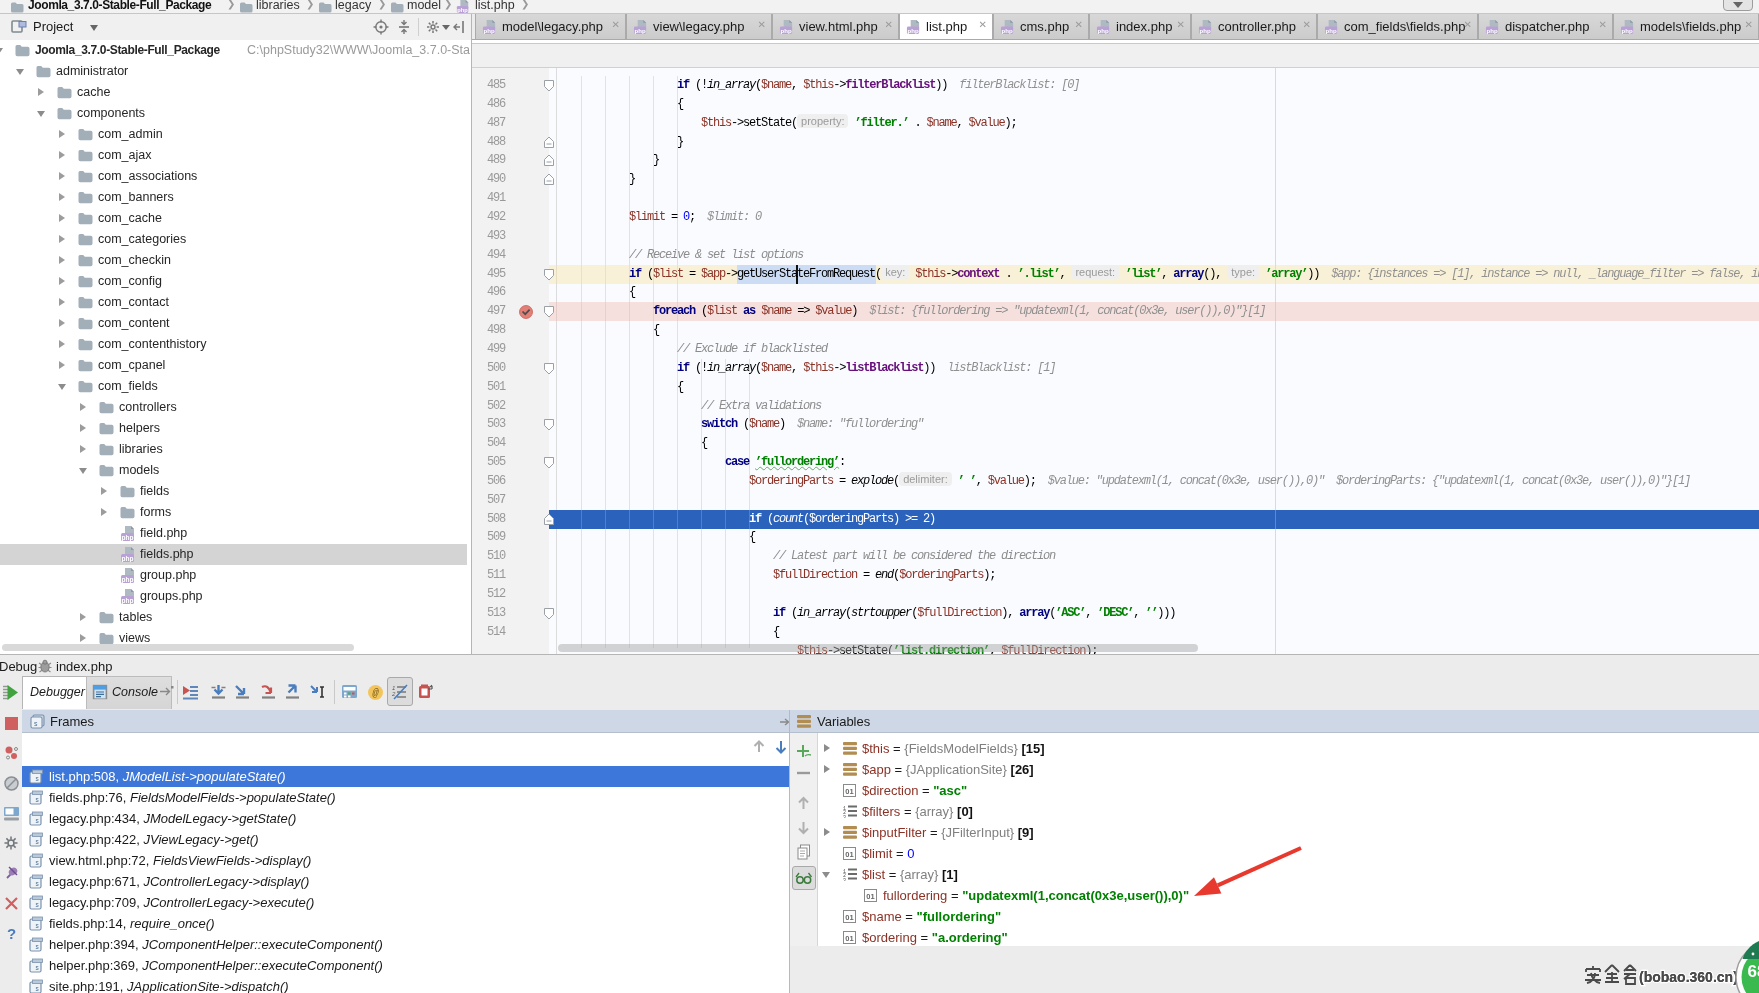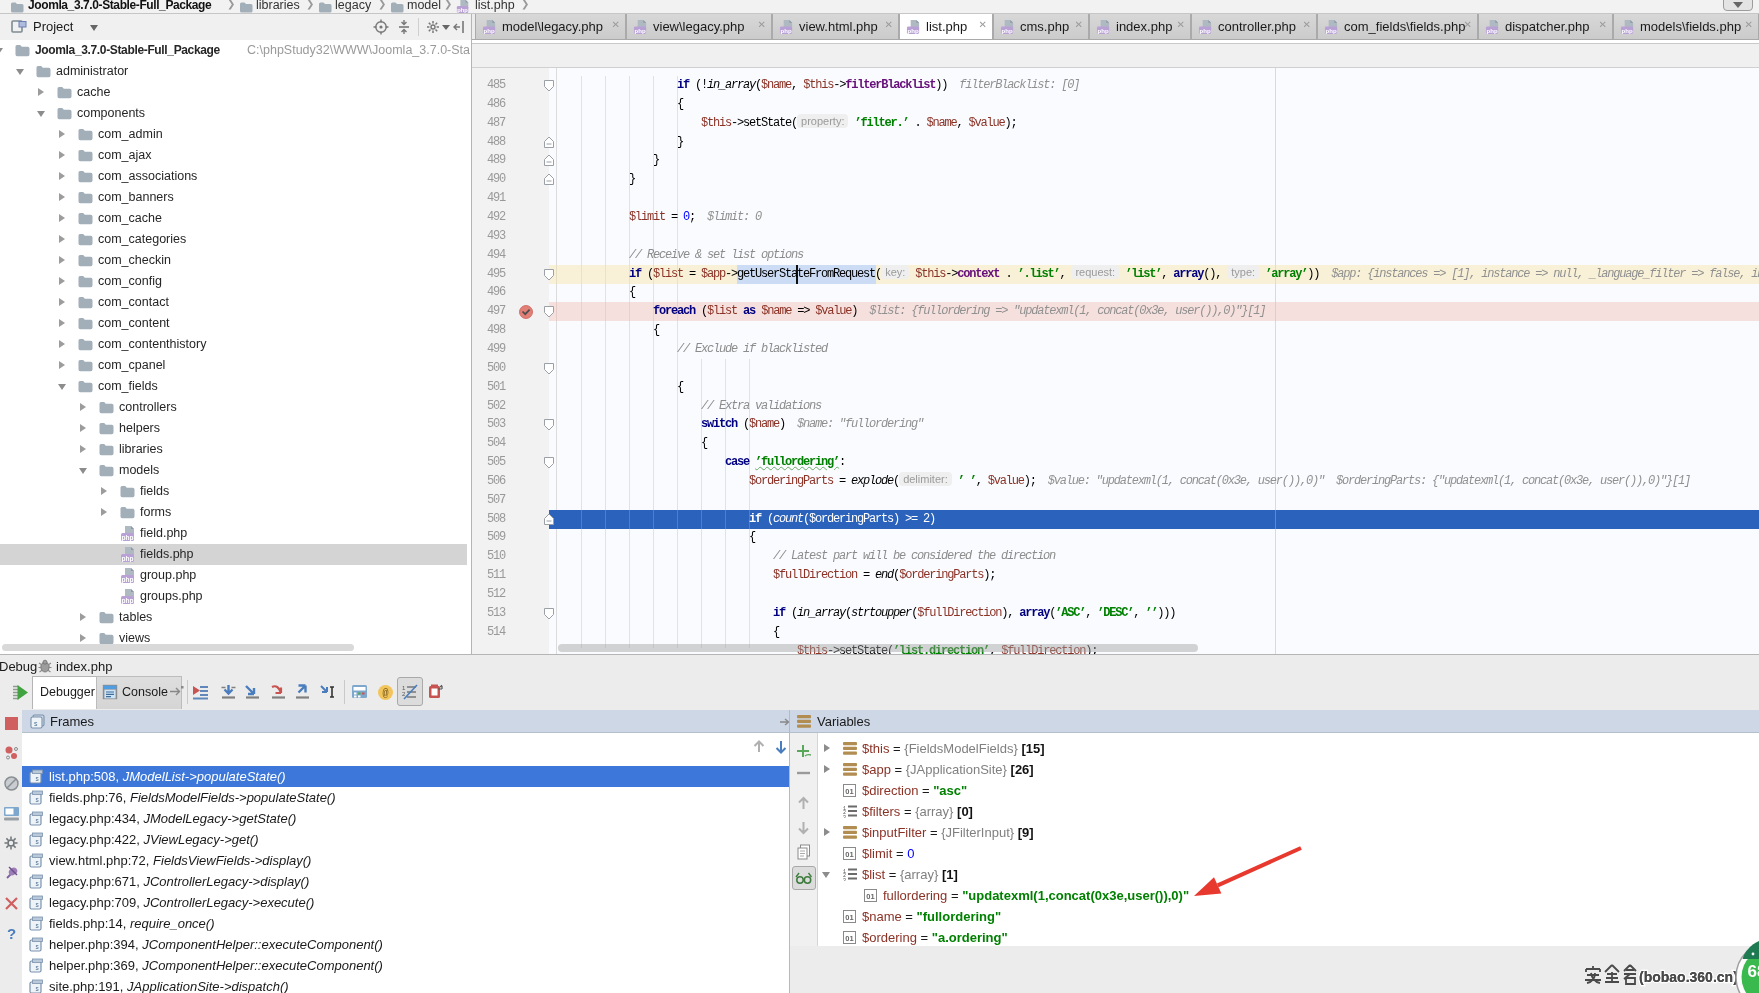--- a/index.html
+++ b/index.html
@@ -514,20 +514,21 @@
 <div class="ab code" style="left:90px;top:64.6px;height:19px">                    }</div>
 <div class="ab code" style="left:90px;top:83.4px;height:19px">                }</div>
 <div class="ab code" style="left:90px;top:102.2px;height:19px">            }</div>
 <div class="ab code" style="left:90px;top:140.0px;height:19px">            <span class="v">$limit</span> = <span class="n">0</span>;  <span class="hint">$limit: 0</span></div>
 <div class="ab code" style="left:90px;top:177.7px;height:19px">            <span class="c">// Receive &amp; set list options</span></div>
 <div class="ab code" style="left:90px;top:196.5px;height:19px">            <span class="k">if</span> (<span class="v">$list</span> = <span class="v">$app</span>-&gt;getUserStateFromRequest(<span class="chip">key:</span> <span class="v">$this</span>-&gt;<span class="f">context</span> . <span class="s">’.list’</span>, <span class="chip">request:</span> <span class="s">’list’</span>, <span class="k">array</span>(), <span class="chip">type:</span> <span class="s">’array’</span>))  <span class="hint">$app: {instances =&gt; [1], instance =&gt; null, _language_filter =&gt; false, insta</span></div>
 <div class="ab code" style="left:90px;top:215.4px;height:19px">            {</div>
 <div class="ab code" style="left:90px;top:234.2px;height:19px">                <span class="k">foreach</span> (<span class="v">$list</span> <span class="k">as</span> <span class="v">$name</span> =&gt; <span class="v">$value</span>)  <span class="hint">$list: {fullordering =&gt; "updatexml(1, concat(0x3e, user()),0)"}[1]</span></div>
 <div class="ab code" style="left:90px;top:253.1px;height:19px">                {</div>
 <div class="ab code" style="left:90px;top:271.9px;height:19px">                    <span class="c">// Exclude if blacklisted</span></div>
+<div class="ab code" style="left:90px;top:290.8px;height:19px">                    <span class="k">if</span> (!<span class="fn">in_array</span>(<span class="v">$name</span>, <span class="v">$this</span>-&gt;<span class="f">listBlacklist</span>))  <span class="hint">listBlacklist: [1]</span></div>
 <div class="ab code" style="left:90px;top:309.6px;height:19px">                    {</div>
 <div class="ab code" style="left:90px;top:328.5px;height:19px">                        <span class="c">// Extra validations</span></div>
 <div class="ab code" style="left:90px;top:347.3px;height:19px">                        <span class="k">switch</span> (<span class="v">$name</span>)  <span class="hint">$name: "fullordering"</span></div>
 <div class="ab code" style="left:90px;top:366.2px;height:19px">                        {</div>
 <div class="ab code" style="left:90px;top:385.0px;height:19px">                            <span class="k">case</span> <span class="s" style="text-decoration:underline wavy #6bab6b 1px">’fullordering’</span>:</div>
 <div class="ab code" style="left:90px;top:403.9px;height:19px">                                <span class="v">$orderingParts</span> = <span class="fn">explode</span>(<span class="chip">delimiter:</span> <span class="s">’ ’</span>, <span class="v">$value</span>);  <span class="hint">$value: "updatexml(1, concat(0x3e, user()),0)"  $orderingParts: {"updatexml(1, concat(0x3e, user()),0)"}[1]</span></div>
 <div class="ab code" style="left:90px;top:441.6px;height:19px">                                <span style="color:#fff;font-weight:bold">if</span><span style="color:#fff"> (<i>count</i>($orderingParts) &gt;= 2)</span></div>
 <div class="ab code" style="left:90px;top:460.4px;height:19px">                                {</div>
 <div class="ab code" style="left:90px;top:479.3px;height:19px">                                    <span class="c">// Latest part will be considered the direction</span></div>
 <div class="ab code" style="left:90px;top:498.1px;height:19px">                                    <span class="v">$fullDirection</span> = <span class="fn">end</span>(<span class="v">$orderingParts</span>);</div>
@@ -537,21 +538,21 @@
 <div class="ab" style="left:91px;top:576px;width:640px;height:8px;background:rgba(160,160,160,0.45);border-radius:4px"></div>
 </div>
 <div class="ab" style="left:0;top:654px;width:1759px;height:339px;background:#ececec;border-top:1px solid #b5b5b5">
 <span class="ab" style="left:-1px;top:4px;font-size:13px;color:#1a1a1a">Debug</span>
 <svg class="ab" style="left:38px;top:4px" width="14" height="14">
       <ellipse cx="7" cy="8" rx="4.2" ry="5" fill="#9d9d9d" stroke="#6f6f6f" stroke-width="0.8"></ellipse>
       <circle cx="7" cy="3.2" r="2" fill="#9d9d9d" stroke="#6f6f6f" stroke-width="0.8"></circle>
       <path d="M1 4 l3 2 M13 4 l-3 2 M0.5 8.5 h3 M13.5 8.5 h-3 M1.5 13 l2.8-2 M12.5 13 l-2.8-2" stroke="#8a8a8a" stroke-width="1.1"></path>
     </svg>
 <span class="ab" style="left:56px;top:4px;font-size:13px;color:#1a1a1a">index.php</span>
-<div class="ab" style="left:10px;top:21px;width:1405px;height:33px;">
+<div class="ab" style="left:0;top:21px;width:1405px;height:33px;font-style:italic;">
 <svg class="ab" style="left:2px;top:8px" width="17" height="17">
         <path d="M1 2.5 h6 M1 5.5 h6 M1 8.5 h6 M1 11.5 h6 M1 14.5 h6" stroke="#8f9b8f" stroke-width="1.4"></path>
         <path d="M5.5 1 L16 8.5 L5.5 16 z" fill="#41a33f"></path>
       </svg>
 <div class="ab" style="left:22px;top:0;width:66px;height:33px;background:#ffffff;border:1px solid #b5b5b5;border-bottom:none"></div>
 <span class="ab" style="left:30px;top:9px;font-size:12.5px;color:#1a1a1a">Debugger</span>
 <div class="ab" style="left:86px;top:0;width:86px;height:33px;background:linear-gradient(#dedede,#d5d5d5);border:1px solid #bcbcbc;border-bottom:none"></div>
 <svg class="ab" style="left:92px;top:8px" width="16" height="16">
         <rect x="0.8" y="0.8" width="14.4" height="14.4" fill="#8c8c8c"></rect>
         <rect x="1.6" y="1.6" width="12.8" height="3.4" fill="#4f9ee3"></rect>

